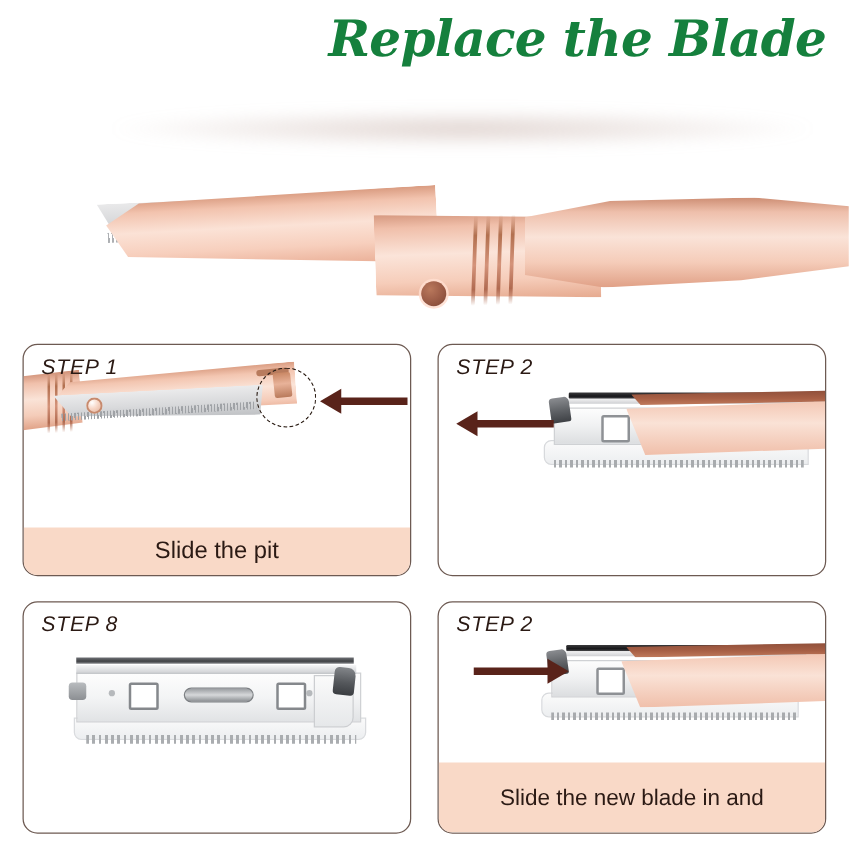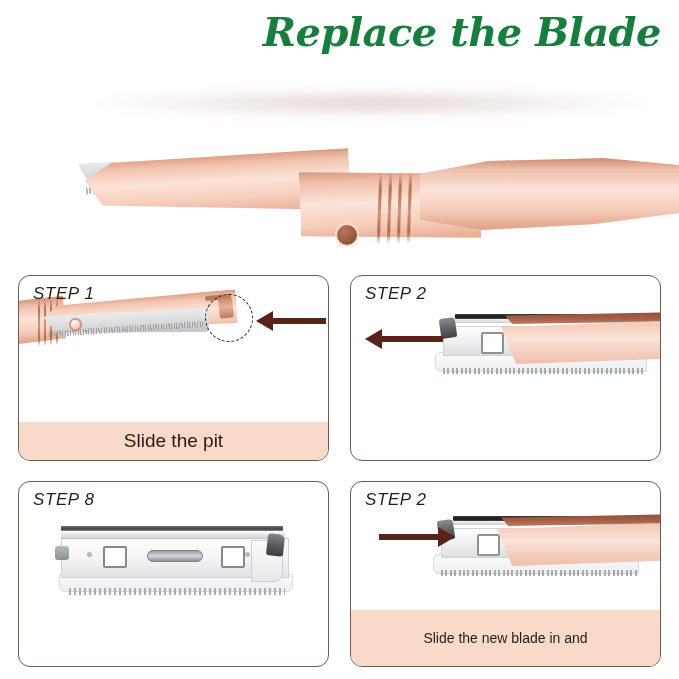--- a/index.html
+++ b/index.html
@@ -196,21 +196,21 @@
     text-align: center;
     color: #2b1a14;
     font-family: "Liberation Sans", sans-serif;
     font-size: 19px;
     line-height: 22px;
     z-index: 5;
     padding: 0 6px;
     box-sizing: border-box;
   }
   .caption.one-line { height: 38px; }
-  .caption.two-line { height: 56px; font-size: 14px; }
+  .caption.two-line { height: 56px; font-size: 18px; }
 
   
   .arrow {
     position: absolute;
     height: 6px;
     background: #59231a;
     z-index: 4;
   }
   .arrow::after {
     content: "";

